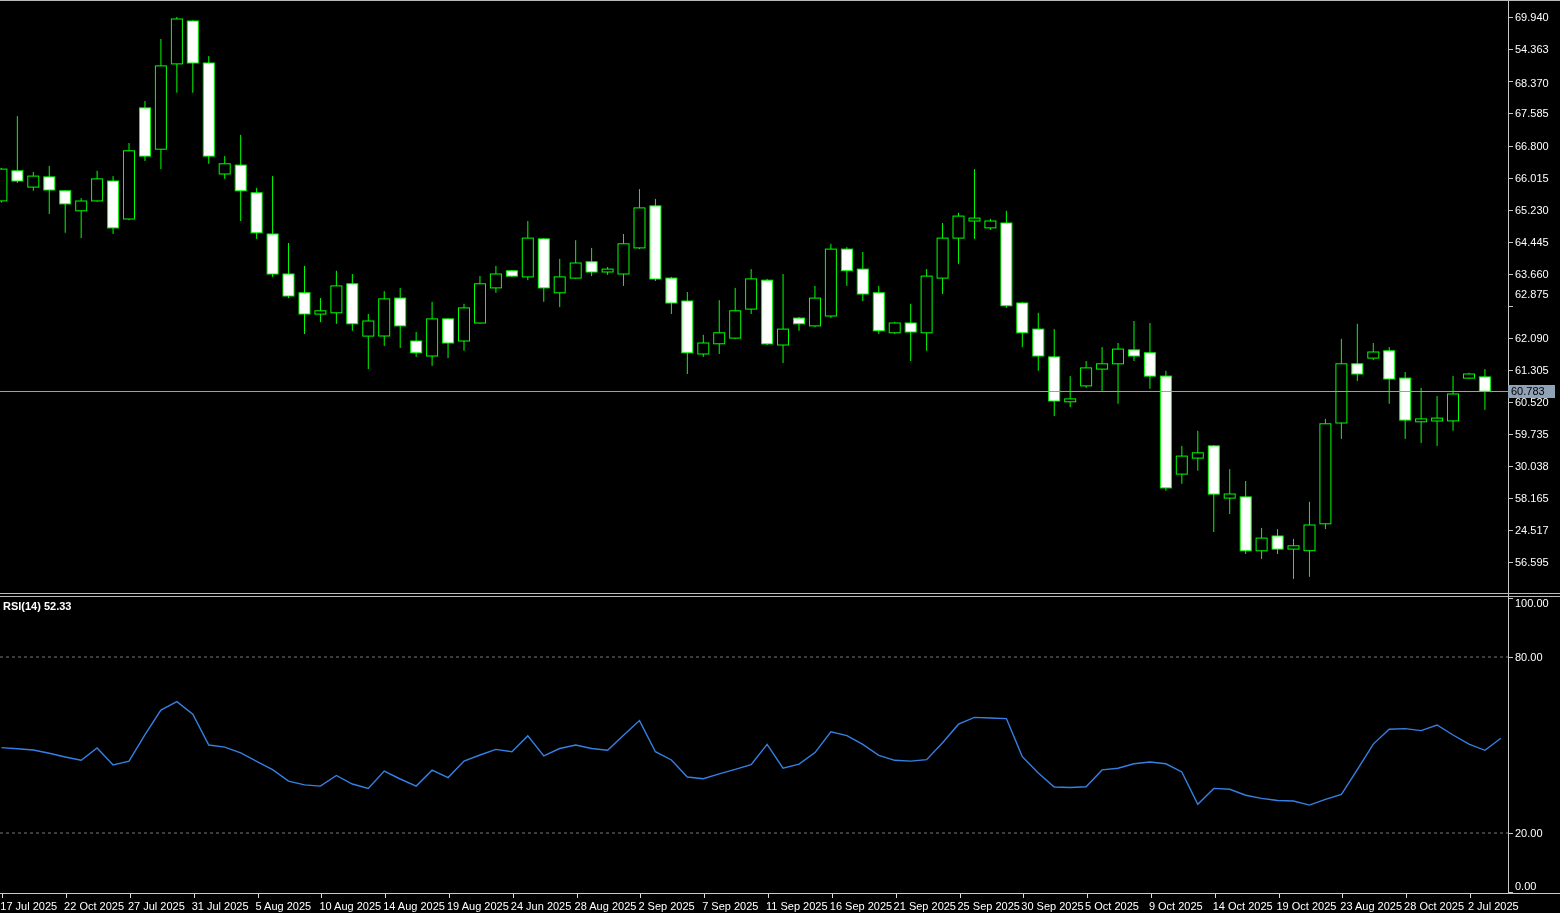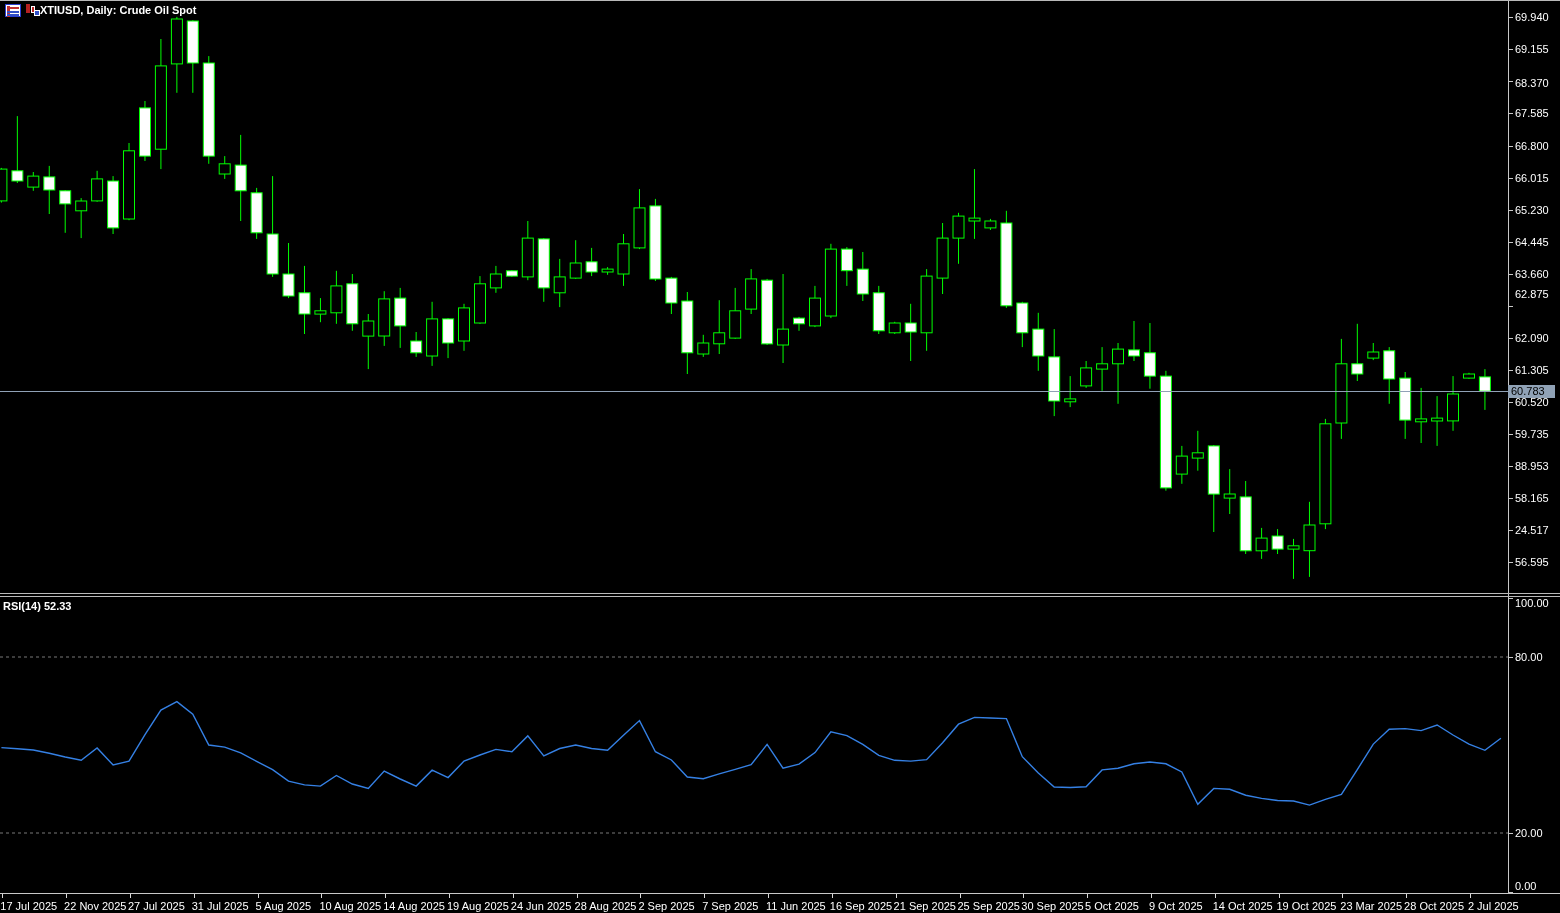--- a/index.html
+++ b/index.html
@@ -33,34 +33,20 @@
   .rsi-label { position:absolute; left:3px; color:#fff; font-size:11px; font-weight:bold; z-index:10; }
   .time-axis { position:absolute; left:0; top:892px; width:1560px; height:21px; border-top:1px solid #c8c8c8; }
   .time-tick { position:absolute; top:0; width:1px; height:4px; background:#d8d8d8; }
   .time-label { position:absolute; top:6px; color:#fff; font-size:11px; white-space:nowrap; }
 </style>
 </head>
 <body>
 
 <div class="screen">
 
-  <div class="titlebar">
-    <div class="win-icon icon-table">
-      <div class="col"></div>
-        <div class="r1"></div>
-        <div class="r2"></div>
-        <div class="r3"></div>
-    </div>
-    <div class="win-icon icon-bars">
-      <div class="b1"></div>
-        <div class="b2"></div>
-        <div class="b3"></div>
-    </div>
-    <span class="chart-title">XTIUSD, Daily: Crude Oil Spot</span>
-  </div>
 
   <svg id="main-svg" width="1508" height="593">
       <line x1="1.4" y1="166.9" x2="1.4" y2="201.6" stroke="#00FF00" stroke-width="1"></line>
       <rect x="-4.1" y="168.1" width="11" height="31.8" fill="#000000" stroke="#00FF00" stroke-width="1"></rect>
       <line x1="17.352" y1="115.1" x2="17.352" y2="182.0" stroke="#00FF00" stroke-width="1"></line>
       <rect x="11.9" y="169.8" width="11" height="10.2" fill="#FFFFFF" stroke="#00FF00" stroke-width="1"></rect>
       <line x1="33.304" y1="171.0" x2="33.304" y2="189.8" stroke="#00FF00" stroke-width="1"></line>
       <rect x="27.8" y="175.1" width="11" height="11.0" fill="#000000" stroke="#00FF00" stroke-width="1"></rect>
       <line x1="49.256" y1="164.9" x2="49.256" y2="213.0" stroke="#00FF00" stroke-width="1"></line>
       <rect x="43.8" y="175.9" width="11" height="13.1" fill="#FFFFFF" stroke="#00FF00" stroke-width="1"></rect>
@@ -247,21 +233,21 @@
     </svg>
 
   <div class="price-line" style="top: 390px;"></div>
   <div class="price-marker" style="top: 384px;">60.783</div>
 
   <div class="axis-border"></div>
   <div id="price-axis">
       <div class="axis-tick" style="top:16.3px"></div>
       <div class="axis-label" style="top:16.3px">69.940</div>
       <div class="axis-tick" style="top:48.4px"></div>
-      <div class="axis-label" style="top:48.4px">69.155</div>
+      <div class="axis-label" style="top:48.4px">54.363</div>
       <div class="axis-tick" style="top:80.4px"></div>
       <div class="axis-label" style="top:82px">68.370</div>
       <div class="axis-tick" style="top:112.4px"></div>
       <div class="axis-label" style="top:112.4px">67.585</div>
       <div class="axis-tick" style="top:144.5px"></div>
       <div class="axis-label" style="top:144.5px">66.800</div>
       <div class="axis-tick" style="top:176.5px"></div>
       <div class="axis-label" style="top:176.5px">66.015</div>
       <div class="axis-tick" style="top:208.5px"></div>
       <div class="axis-label" style="top:208.5px">65.230</div>
@@ -273,21 +259,21 @@
       <div class="axis-label" style="top:293px">62.875</div>
       <div class="axis-tick" style="top:336.7px"></div>
       <div class="axis-label" style="top:336.7px">62.090</div>
       <div class="axis-tick" style="top:368.7px"></div>
       <div class="axis-label" style="top:368.7px">61.305</div>
       <div class="axis-tick" style="top:400.8px"></div>
       <div class="axis-label" style="top:400.8px">60.520</div>
       <div class="axis-tick" style="top:432.8px"></div>
       <div class="axis-label" style="top:432.8px">59.735</div>
       <div class="axis-tick" style="top:464.8px"></div>
-      <div class="axis-label" style="top:464.8px">88.953</div>
+      <div class="axis-label" style="top:464.8px">30.038</div>
       <div class="axis-tick" style="top:496.9px"></div>
       <div class="axis-label" style="top:496.9px">58.165</div>
       <div class="axis-tick" style="top:528.9px"></div>
       <div class="axis-label" style="top:528.9px">24.517</div>
       <div class="axis-tick" style="top:561.0px"></div>
       <div class="axis-label" style="top:561.0px">56.595</div>
     </div>
 
   <div class="splitter" style="top:592px"></div>
   <div class="splitter" style="top:595px"></div>
@@ -306,21 +292,21 @@
       <div class="axis-tick" style="top:832.0px"></div>
       <div class="axis-label" style="top:832.0px">20.00</div>
       <div class="axis-tick" style="top:890.7px"></div>
       <div class="axis-label" style="top:885.0px">0.00</div>
     </div>
 
   <div class="time-axis">
       <div class="time-tick" style="left:2.3px"></div>
       <div class="time-label" style="left:0.3px">17 Jul 2025</div>
       <div class="time-tick" style="left:66.1px"></div>
-      <div class="time-label" style="left:64.1px">22 Nov 2025</div>
+      <div class="time-label" style="left:64.1px">22 Oct 2025</div>
       <div class="time-tick" style="left:129.9px"></div>
       <div class="time-label" style="left:127.9px">27 Jul 2025</div>
       <div class="time-tick" style="left:193.7px"></div>
       <div class="time-label" style="left:191.7px">31 Jul 2025</div>
       <div class="time-tick" style="left:257.5px"></div>
       <div class="time-label" style="left:255.5px">5 Aug 2025</div>
       <div class="time-tick" style="left:321.4px"></div>
       <div class="time-label" style="left:319.4px">10 Aug 2025</div>
       <div class="time-tick" style="left:385.2px"></div>
       <div class="time-label" style="left:383.2px">14 Aug 2025</div>
@@ -328,38 +314,38 @@
       <div class="time-label" style="left:447.0px">19 Aug 2025</div>
       <div class="time-tick" style="left:512.8px"></div>
       <div class="time-label" style="left:510.8px">24 Jun 2025</div>
       <div class="time-tick" style="left:576.6px"></div>
       <div class="time-label" style="left:574.6px">28 Aug 2025</div>
       <div class="time-tick" style="left:640.4px"></div>
       <div class="time-label" style="left:638.4px">2 Sep 2025</div>
       <div class="time-tick" style="left:704.2px"></div>
       <div class="time-label" style="left:702.2px">7 Sep 2025</div>
       <div class="time-tick" style="left:768.0px"></div>
-      <div class="time-label" style="left:766.0px">11 Jun 2025</div>
+      <div class="time-label" style="left:766.0px">11 Sep 2025</div>
       <div class="time-tick" style="left:831.8px"></div>
       <div class="time-label" style="left:829.8px">16 Sep 2025</div>
       <div class="time-tick" style="left:895.6px"></div>
       <div class="time-label" style="left:893.6px">21 Sep 2025</div>
       <div class="time-tick" style="left:959.5px"></div>
       <div class="time-label" style="left:957.5px">25 Sep 2025</div>
       <div class="time-tick" style="left:1023.3px"></div>
       <div class="time-label" style="left:1021.3px">30 Sep 2025</div>
       <div class="time-tick" style="left:1087.1px"></div>
       <div class="time-label" style="left:1085.1px">5 Oct 2025</div>
       <div class="time-tick" style="left:1150.9px"></div>
       <div class="time-label" style="left:1148.9px">9 Oct 2025</div>
       <div class="time-tick" style="left:1214.7px"></div>
       <div class="time-label" style="left:1212.7px">14 Oct 2025</div>
       <div class="time-tick" style="left:1278.5px"></div>
       <div class="time-label" style="left:1276.5px">19 Oct 2025</div>
       <div class="time-tick" style="left:1342.3px"></div>
-      <div class="time-label" style="left:1340.3px">23 Mar 2025</div>
+      <div class="time-label" style="left:1340.3px">23 Aug 2025</div>
       <div class="time-tick" style="left:1406.1px"></div>
       <div class="time-label" style="left:1404.1px">28 Oct 2025</div>
       <div class="time-tick" style="left:1469.9px"></div>
       <div class="time-label" style="left:1467.9px">2 Jul 2025</div>
     </div>
 
 </div>
 
 </body></html>

